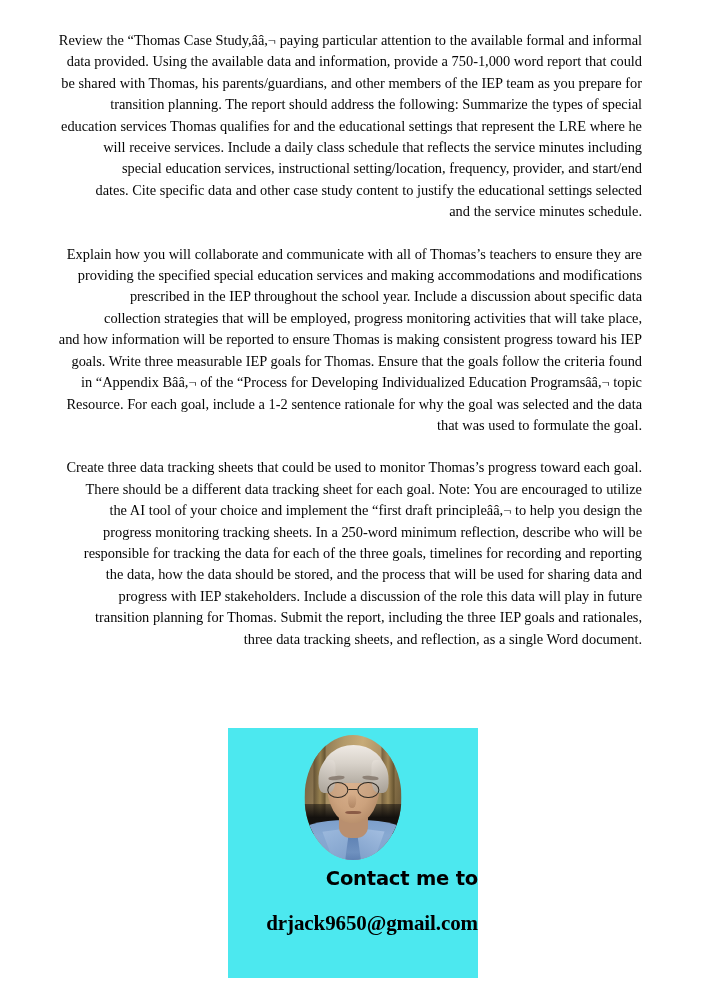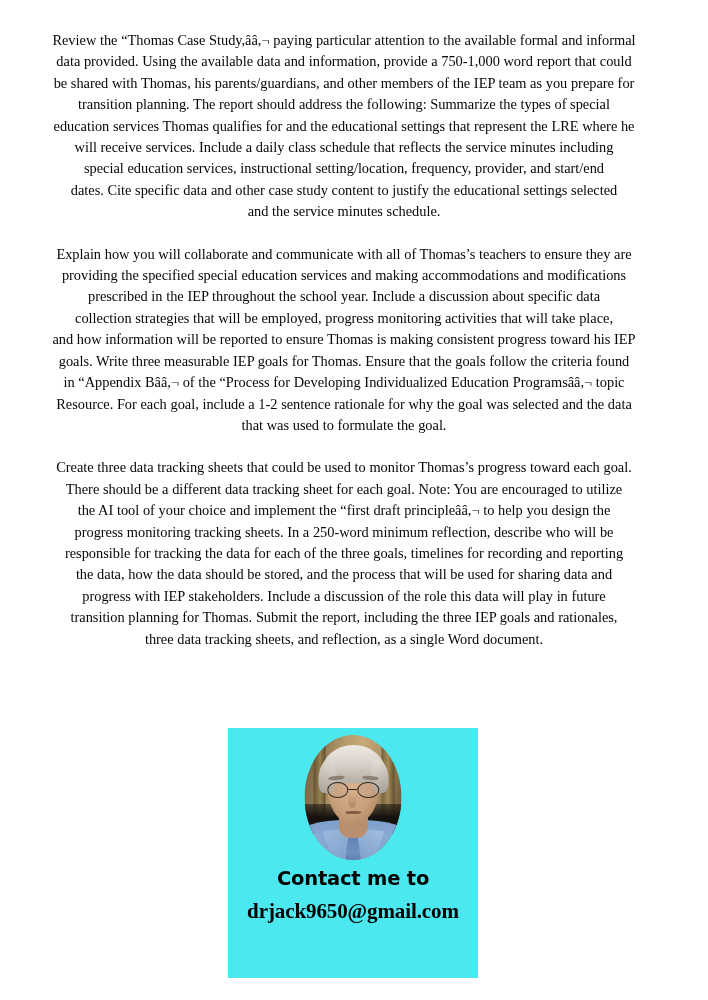--- a/index.html
+++ b/index.html
@@ -31,21 +31,21 @@
     position: absolute;
     left: 46px;
     top: 30px;
     width: 596px;
   }
 
   .para {
     font-family: "Liberation Serif", "DejaVu Serif", serif;
     font-size: 14.4px;
     line-height: 21.4px;
-    text-align: center;
+    text-align: right;
     color: #060606;
     margin: 0 0 21px 0;
     white-space: pre-wrap;
     letter-spacing: -0.02px;
     word-spacing: 0.1px;
   }
   .para:last-child { margin-bottom: 6px; }
 
   
   .contact-card {
@@ -245,32 +245,32 @@
     transform: translateX(-50%);
     background: #8a5b46;
     border-radius: 40%;
   }
 
   .card-text {
     position: absolute;
     left: 0;
     right: 0;
     top: 138px;
-    text-align: center;
+    text-align: right;
   }
   .contact-line {
     font-family: "DejaVu Sans", "Liberation Sans", sans-serif;
     font-weight: bold;
     font-size: 19.5px;
     line-height: 25px;
     color: #000000;
     letter-spacing: -0.2px;
   }
   .email-line {
-    margin-top: 8px;
+    margin-top: 20px;
     font-family: "Liberation Serif", "DejaVu Serif", serif;
     font-weight: bold;
     font-size: 21px;
     line-height: 24px;
     color: #000000;
     letter-spacing: -0.1px;
   }
 </style>
 </head>
 <body>

